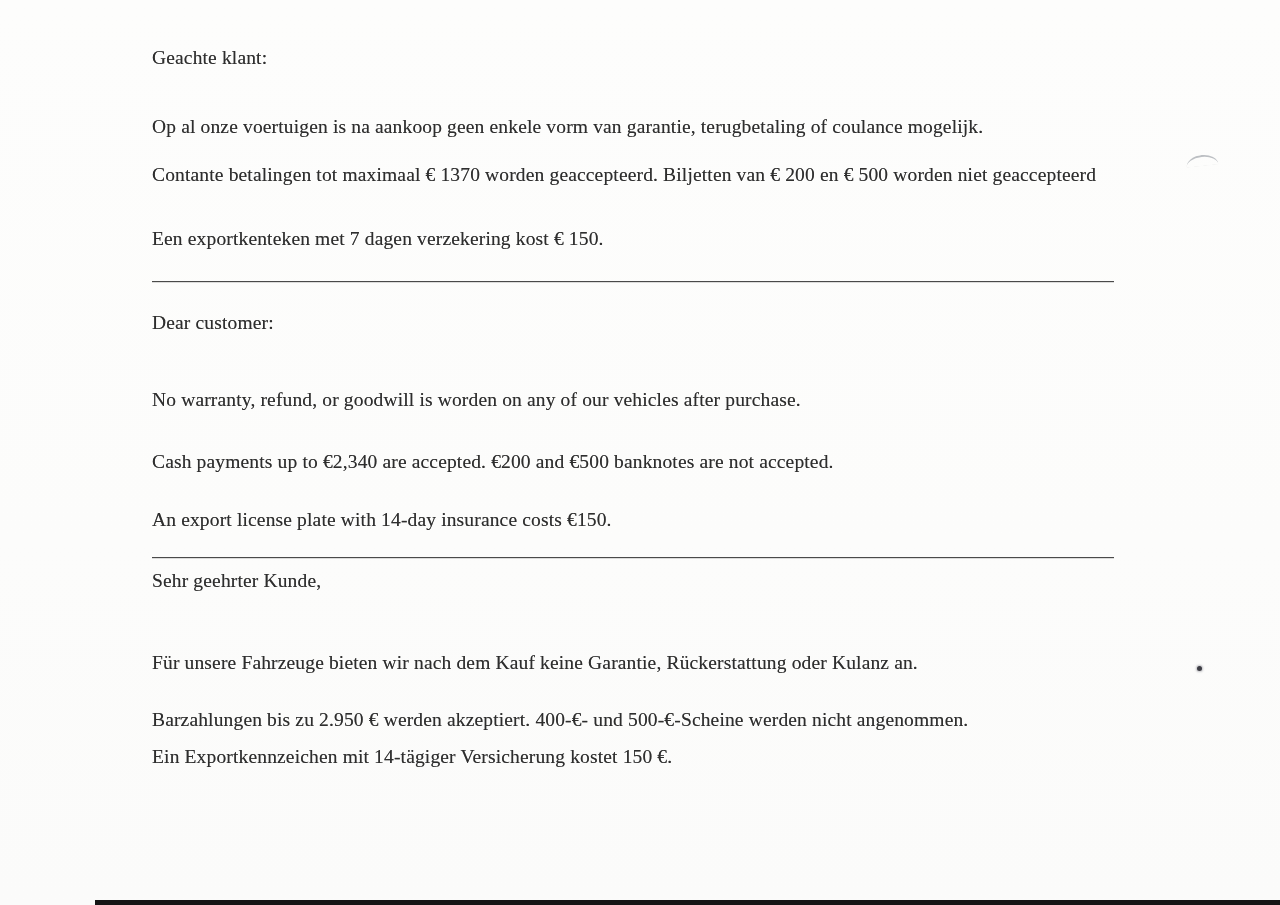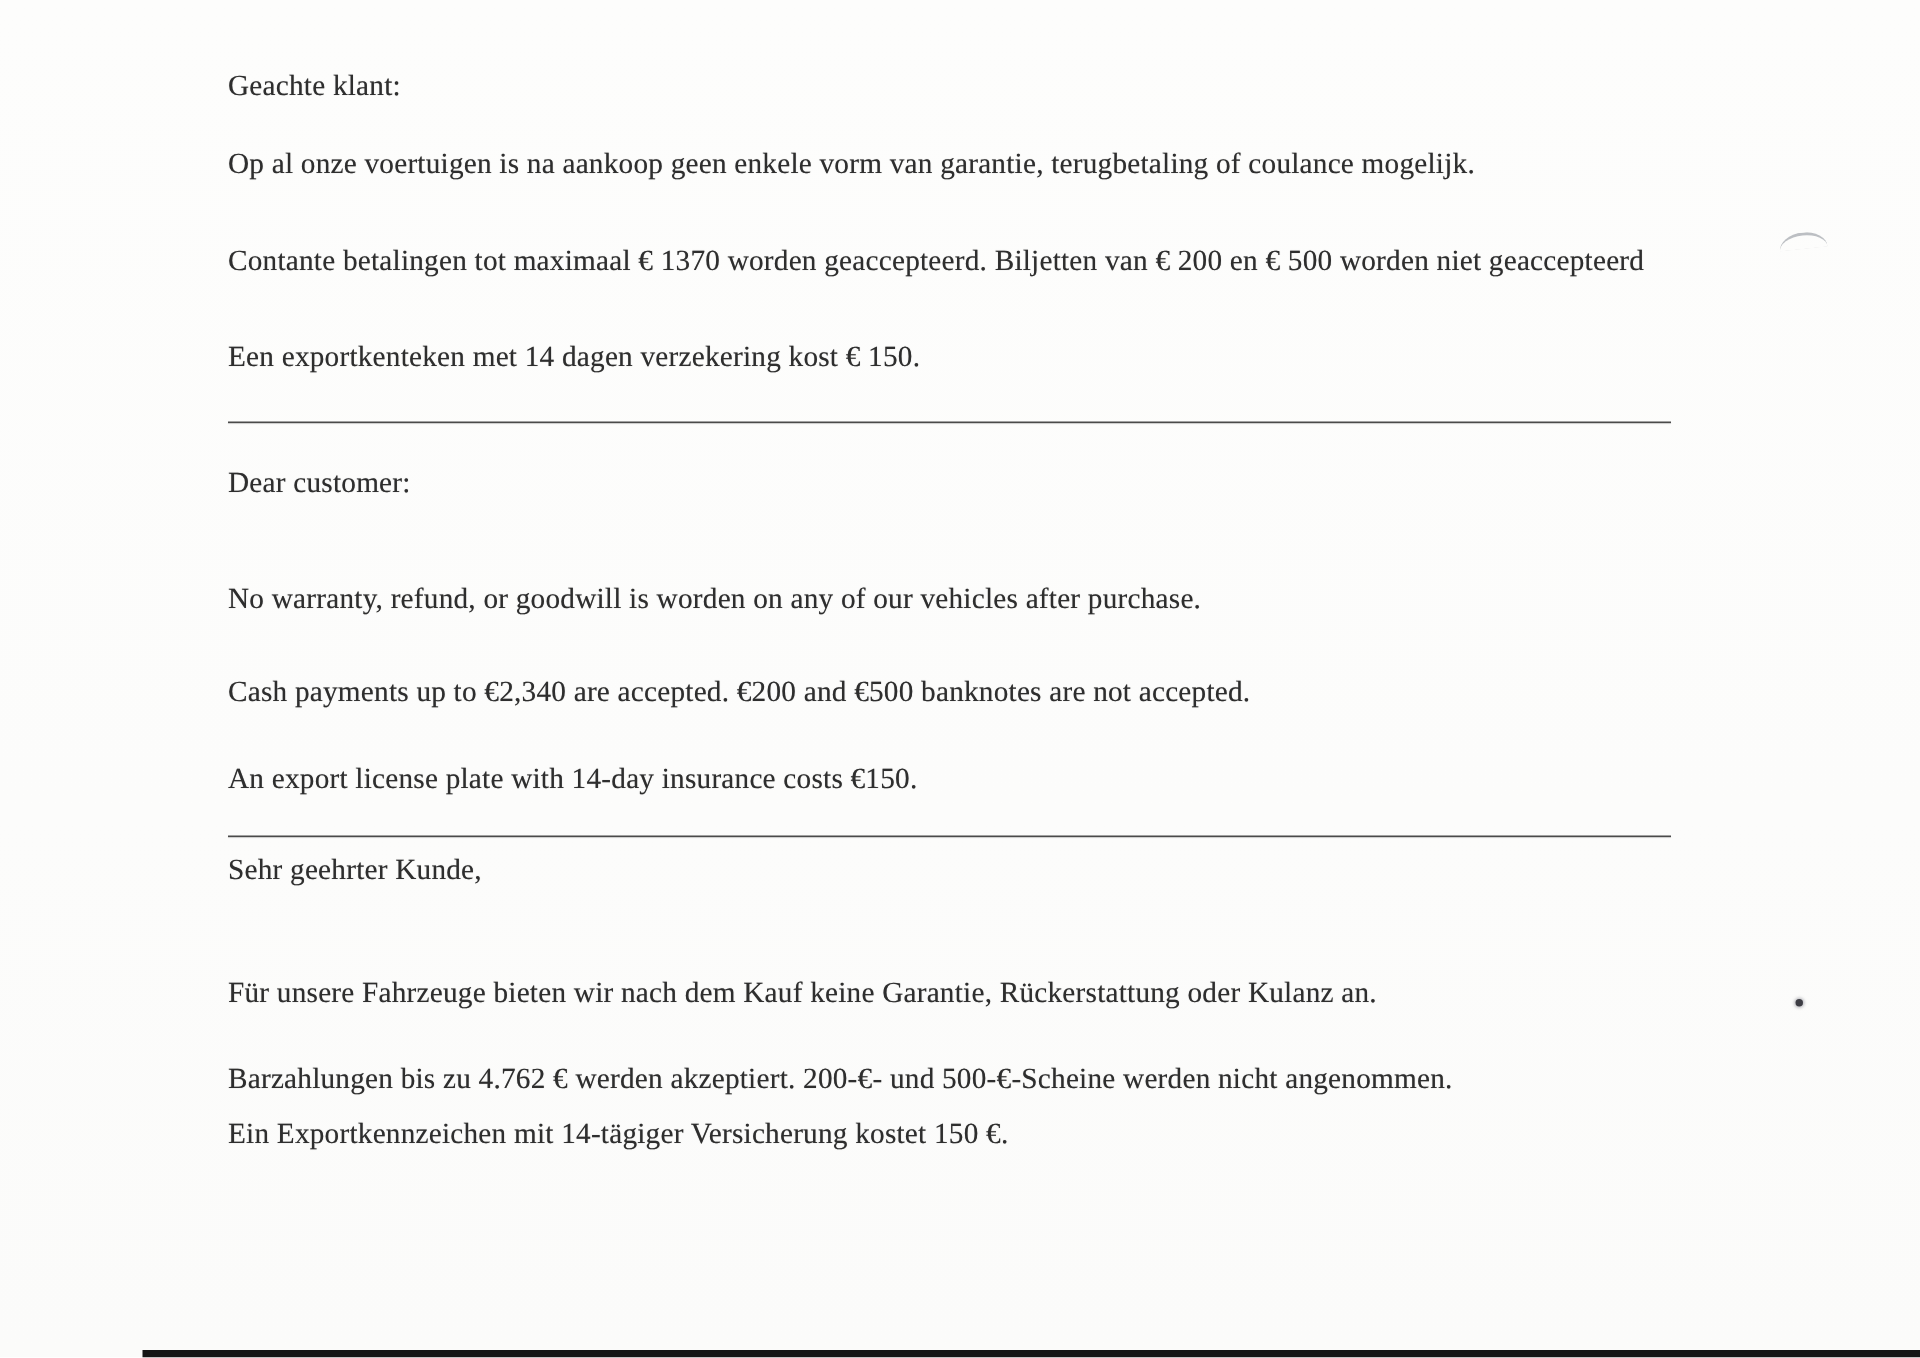--- a/index.html
+++ b/index.html
@@ -67,40 +67,40 @@
     background: #151515;
   }
 </style>
 </head>
 <body>
 
 <div class="page">
 
   <section>
     <p class="line" style="top:47px">Geachte klant:</p>
-    <p class="line" style="top:99px">Op al onze voertuigen is na aankoop geen enkele vorm van garantie, terugbetaling of coulance mogelijk.</p>
+    <p class="line" style="top:116px">Op al onze voertuigen is na aankoop geen enkele vorm van garantie, terugbetaling of coulance mogelijk.</p>
     <p class="line" style="top:164px">Contante betalingen tot maximaal € 1370 worden geaccepteerd. Biljetten van € 200 en € 500 worden niet geaccepteerd</p>
-    <p class="line" style="top:228px">Een exportkenteken met 14 dagen verzekering kost € 150.</p>
+    <p class="line" style="top:228px">Een exportkenteken met 7 dagen verzekering kost € 150.</p>
   </section>
 
   <div class="divider" style="top:281px"></div>
 
   <section>
     <p class="line" style="top:312px">Dear customer:</p>
     <p class="line" style="top:389px">No warranty, refund, or goodwill is worden on any of our vehicles after purchase.</p>
     <p class="line" style="top:451px">Cash payments up to €2,340 are accepted. €200 and €500 banknotes are not accepted.</p>
     <p class="line" style="top:509px">An export license plate with 14-day insurance costs €150.</p>
   </section>
 
   <div class="divider" style="top:557px"></div>
 
   <section>
     <p class="line" style="top:570px">Sehr geehrter Kunde,</p>
     <p class="line" style="top:652px">Für unsere Fahrzeuge bieten wir nach dem Kauf keine Garantie, Rückerstattung oder Kulanz an.</p>
-    <p class="line" style="top:709px">Barzahlungen bis zu 4.762 € werden akzeptiert. 200-€- und 500-€-Scheine werden nicht angenommen.</p>
+    <p class="line" style="top:709px">Barzahlungen bis zu 2.950 € werden akzeptiert. 400-€- und 500-€-Scheine werden nicht angenommen.</p>
     <p class="line" style="top:746px">Ein Exportkennzeichen mit 14-tägiger Versicherung kostet 150 €.</p>
   </section>
 
   <div class="scan-mark-curve"></div>
   <div class="scan-dot"></div>
   <div class="scanner-edge-strip"></div>
 
 </div>
 
 </body></html>

